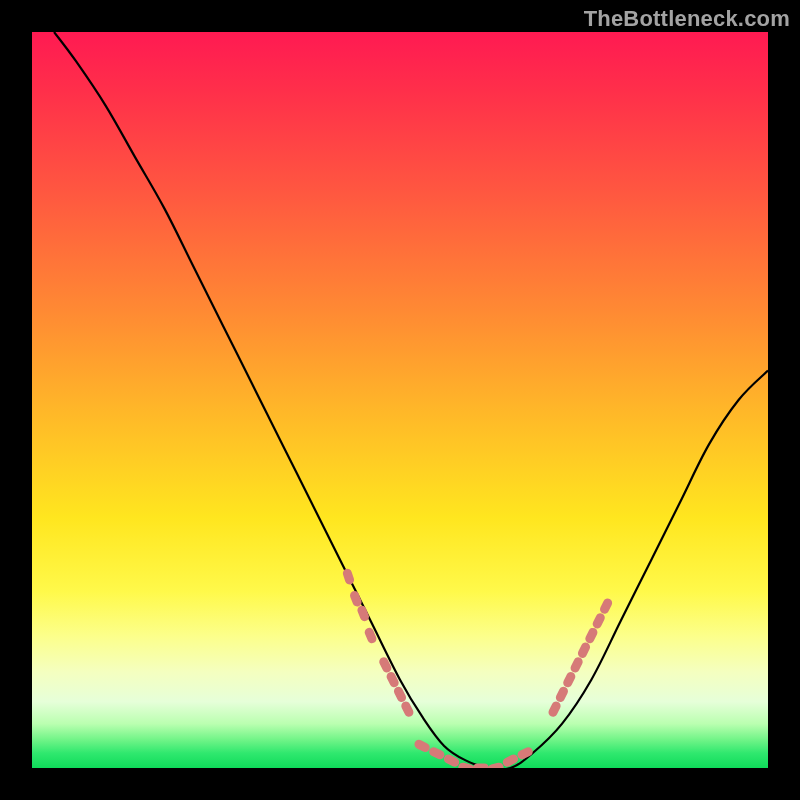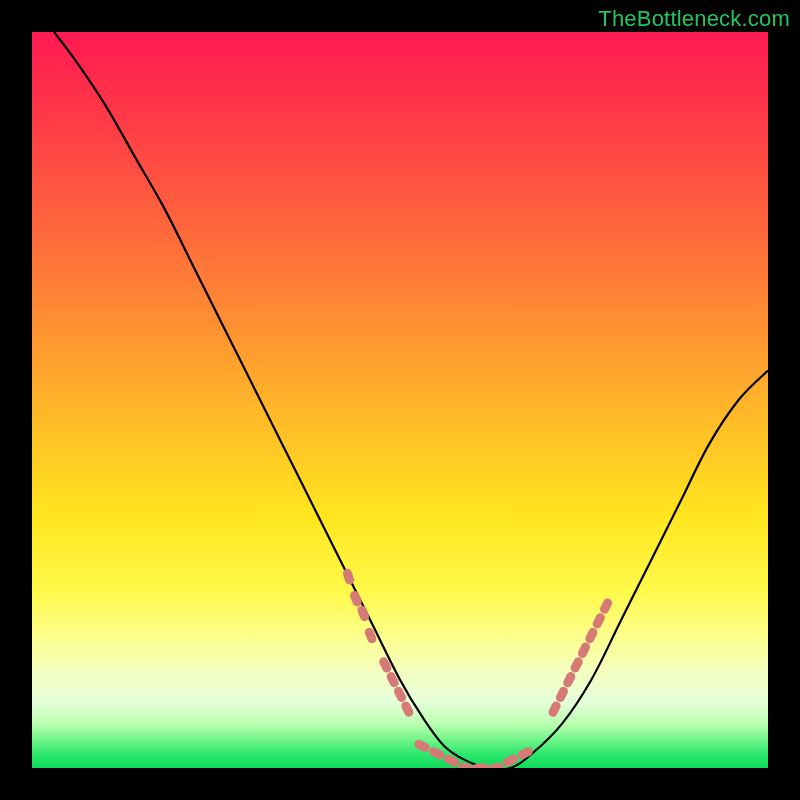--- a/index.html
+++ b/index.html
@@ -48,24 +48,24 @@
     position: absolute;
     left: 0;
     top: 0;
     width: 736px;
     height: 736px;
   }
   .watermark {
     position: absolute;
     top: 6px;
     right: 10px;
-    color: #22c55e;
+    color: #a3a3a3;
     font-size: 22px;
     letter-spacing: 0.2px;
-    font-weight: 400;
+    font-weight: 700;
     user-select: none;
   }
 </style>
 </head>
 <body>
 
 <div class="frame">
   <div class="plot">
     <svg viewBox="0 0 736 736">
       <g>

